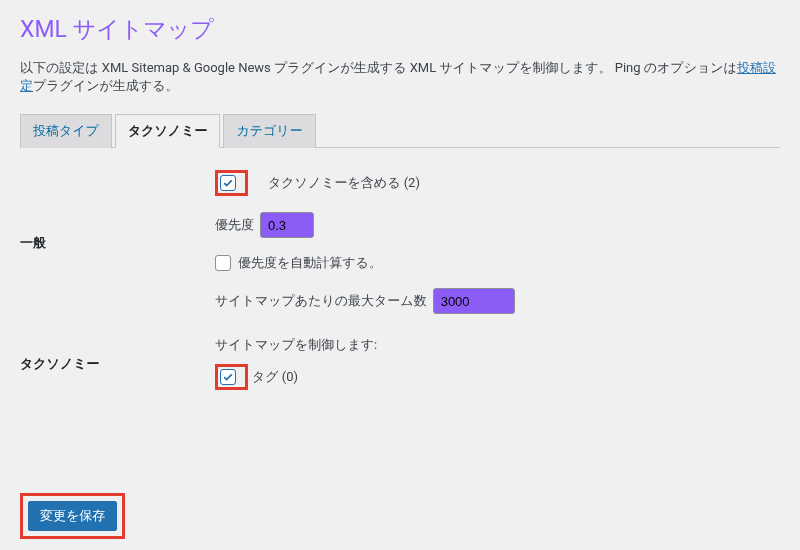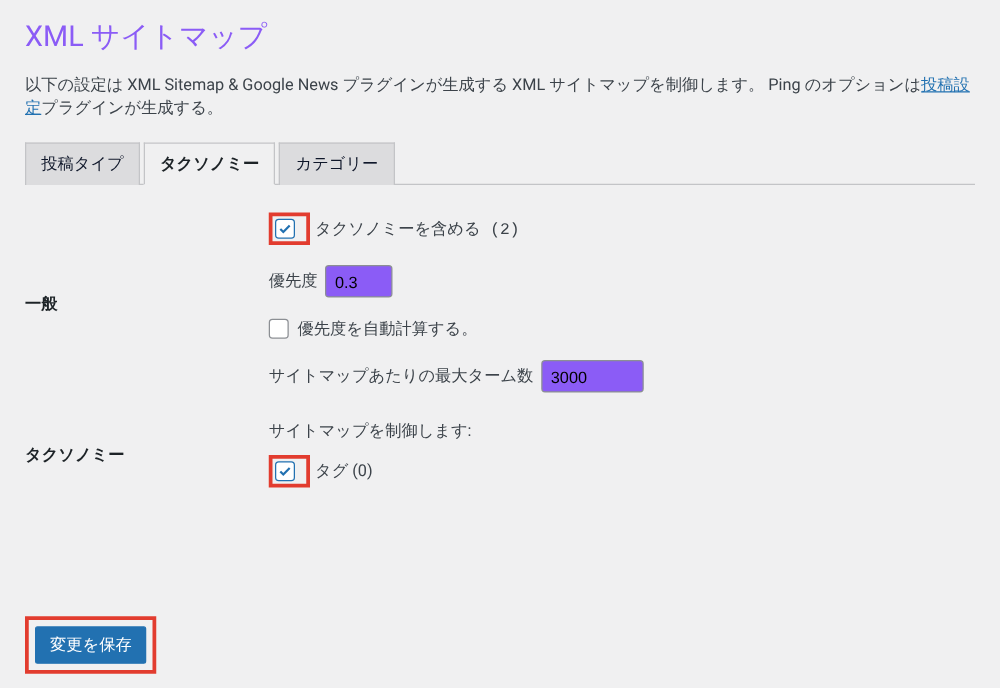--- a/index.html
+++ b/index.html
@@ -29,21 +29,21 @@
   .tabs {
     display: flex;
     border-bottom: 1px solid #c3c4c7;
     margin-bottom: 22px;
   }
   .tab {
     padding: 7px 12px;
     border: 1px solid #c3c4c7;
     border-bottom: none;
     background: #dcdcde;
-    color: #0f172a;
+    color: #0369a1;
     font-size: 13px;
     margin-right: 3px;
     cursor: pointer;
     position: relative;
     top: 1px;
   }
   .tab.active {
     background: #f0f0f1;
     border-bottom: 1px solid #f0f0f1;
     color: #1d2327;
@@ -148,21 +148,21 @@
   <div class="form-label">一般</div>
   <div class="form-control">
     <div class="field-line">
       <span class="highlight-box">
         <span class="checkbox checked">
           <svg viewBox="0 0 16 16">
               <path fill="none" stroke="#2271b1" stroke-width="2.4" d="M3 8.2 L6.2 11.4 L13 4.6"></path>
             </svg>
         </span>
       </span>
-      <span style="margin-left:4px;font-family:Liberation Mono, monospace;">タクソノミーを含める (2)</span>
+      <span style="margin-left:20px;">タクソノミーを含める (2)</span>
     </div>
     <div class="field-line">
       <span class="label-inline">優先度</span>
       <input type="text" class="input-small" value="0.3" style="">
     </div>
     <div class="field-line">
       <span class="checkbox">
         
       </span>
       <span>優先度を自動計算する。</span>

